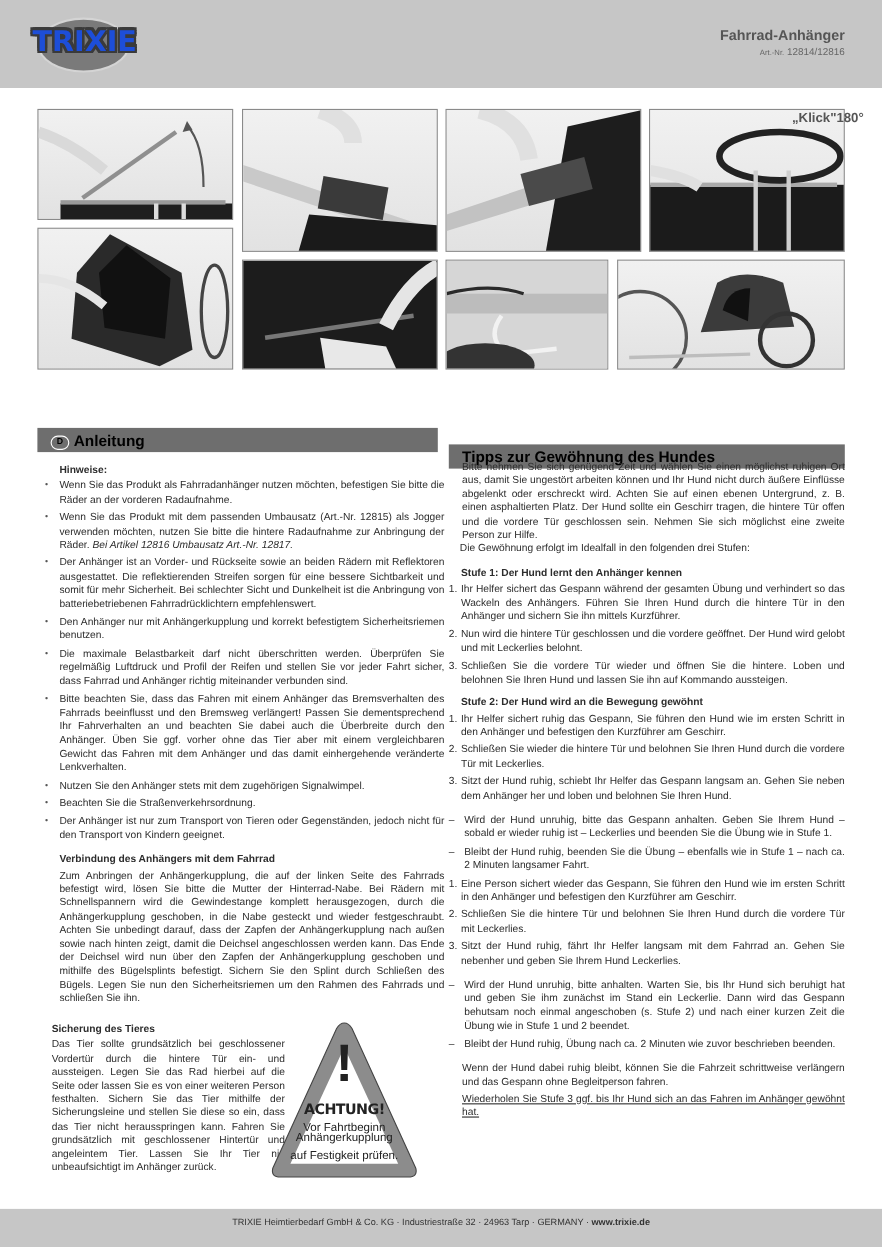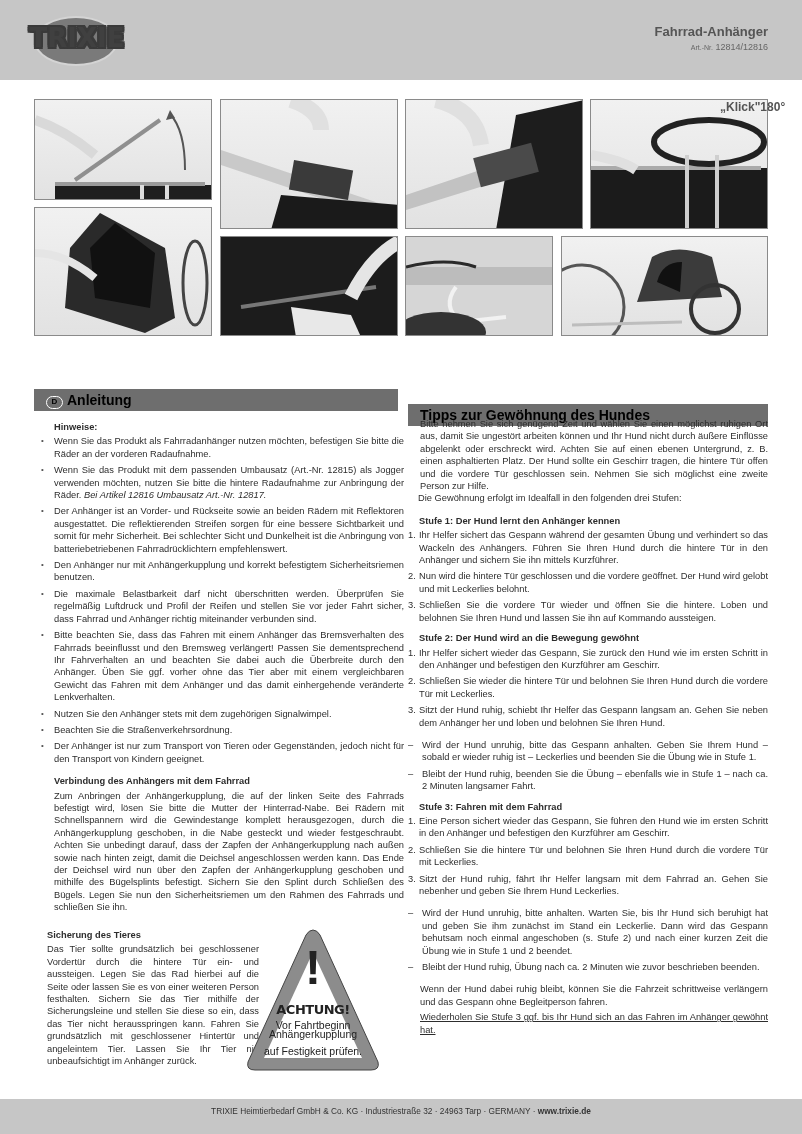--- a/index.html
+++ b/index.html
@@ -2,21 +2,21 @@
 <html><head>
 <meta charset="utf-8">
 <style>
   * { box-sizing: border-box; margin: 0; padding: 0; }
   html, body { width: 802px; height: 1134px; background: #ffffff; overflow: hidden; }
   body { position: relative; font-family: "Liberation Sans", "DejaVu Sans", sans-serif; color: #2b2b2b; }
 
   .header { position: absolute; left: 0; top: 0; width: 802px; height: 80px; background: #c6c6c6; }
   .logo { position: absolute; left: 18px; top: 14px; width: 118px; height: 54px; }
   .logo .oval { position: absolute; left: 16px; top: 2px; width: 84px; height: 50px; border-radius: 50%; background: #7a7a7a; border: 2px solid #d4d4d4; }
-  .logo .word { position: absolute; left: 0; top: 9px; width: 118px; text-align: center; font-family: "DejaVu Sans", sans-serif; font-weight: bold; font-size: 26px; letter-spacing: 0px; color: #404040;
+  .logo .word { position: absolute; left: 0; top: 9px; width: 118px; text-align: center; font-family: "DejaVu Sans", sans-serif; font-weight: bold; font-size: 26px; letter-spacing: 0px; color: #1d4ed8;
     text-shadow: -2px -2px 0 #3a3a3a, 2px -2px 0 #3a3a3a, -2px 2px 0 #3a3a3a, 2px 2px 0 #3a3a3a, 0 2px 0 #3a3a3a, 0 -2px 0 #3a3a3a, 2px 0 0 #3a3a3a, -2px 0 0 #3a3a3a; }
   .title-block { position: absolute; right: 34px; top: 24px; text-align: right; color: #555; }
   .title-block .title { font-size: 13px; font-weight: bold; color: #555; }
   .title-block .artnr { font-size: 9px; color: #666; margin-top: 3px; }
   .title-block .artnr small { font-size: 7px; }
 
   .photo { position: absolute; border: 1px solid #8a8a8a; overflow: hidden; background: linear-gradient(180deg, #f1f1f1 0%, #e2e2e2 100%); }
   .klick { position: absolute; left: 720px; top: 100px; font-size: 12px; font-weight: bold; color: #555; }
 
   .section-bar { position: absolute; height: 22px; background: #6e6e6e; color: #000000; font-weight: bold; font-size: 14px; line-height: 22px; padding-left: 12px; }
@@ -185,30 +185,29 @@
 
   <div class="sub-h" style="padding-left:11px;margin-top:10px;">Stufe 1: Der Hund lernt den Anhänger kennen</div>
   <ul class="numbered">
     <li><span class="num">1.</span><span>Ihr Helfer sichert das Gespann während der gesamten Übung und verhindert so das Wackeln des Anhängers. Führen Sie Ihren Hund durch die hintere Tür in den Anhänger und sichern Sie ihn mittels Kurzführer.</span></li>
     <li><span class="num">2.</span><span>Nun wird die hintere Tür geschlossen und die vordere geöffnet. Der Hund wird gelobt und mit Leckerlies belohnt.</span></li>
     <li><span class="num">3.</span><span>Schließen Sie die vordere Tür wieder und öffnen Sie die hintere. Loben und belohnen Sie Ihren Hund und lassen Sie ihn auf Kommando aussteigen.</span></li>
   </ul>
 
   <div class="sub-h" style="padding-left:11px;margin-top:8px;">Stufe 2: Der Hund wird an die Bewegung gewöhnt</div>
   <ul class="numbered">
-    <li><span class="num">1.</span><span>Ihr Helfer sichert wieder das Gespann, Sie zurück den Hund wie im ersten Schritt in den Anhänger und befestigen den Kurzführer am Geschirr.</span></li>
+    <li><span class="num">1.</span><span>Ihr Helfer sichert ruhig das Gespann, Sie führen den Hund wie im ersten Schritt in den Anhänger und befestigen den Kurzführer am Geschirr.</span></li>
     <li><span class="num">2.</span><span>Schließen Sie wieder die hintere Tür und belohnen Sie Ihren Hund durch die vordere Tür mit Leckerlies.</span></li>
     <li><span class="num">3.</span><span>Sitzt der Hund ruhig, schiebt Ihr Helfer das Gespann langsam an. Gehen Sie neben dem Anhänger her und loben und belohnen Sie Ihren Hund.</span></li>
   </ul>
   <ul class="dashes" style="margin-top:10px;">
     <li>Wird der Hund unruhig, bitte das Gespann anhalten. Geben Sie Ihrem Hund – sobald er wieder ruhig ist – Leckerlies und beenden Sie die Übung wie in Stufe 1.</li>
     <li>Bleibt der Hund ruhig, beenden Sie die Übung – ebenfalls wie in Stufe 1 – nach ca. 2 Minuten langsamer Fahrt.</li>
   </ul>
 
-  <div class="sub-h" style="padding-left:11px;margin-top:8px;">Stufe 3: Fahren mit dem Fahrrad</div>
   <ul class="numbered">
     <li><span class="num">1.</span><span>Eine Person sichert wieder das Gespann, Sie führen den Hund wie im ersten Schritt in den Anhänger und befestigen den Kurzführer am Geschirr.</span></li>
     <li><span class="num">2.</span><span>Schließen Sie die hintere Tür und belohnen Sie Ihren Hund durch die vordere Tür mit Leckerlies.</span></li>
     <li><span class="num">3.</span><span>Sitzt der Hund ruhig, fährt Ihr Helfer langsam mit dem Fahrrad an. Gehen Sie nebenher und geben Sie Ihrem Hund Leckerlies.</span></li>
   </ul>
   <ul class="dashes" style="margin-top:10px;">
     <li>Wird der Hund unruhig, bitte anhalten. Warten Sie, bis Ihr Hund sich beruhigt hat und geben Sie ihm zunächst im Stand ein Leckerlie. Dann wird das Gespann behutsam noch einmal angeschoben (s. Stufe 2) und nach einer kurzen Zeit die Übung wie in Stufe 1 und 2 beendet.</li>
     <li>Bleibt der Hund ruhig, Übung nach ca. 2 Minuten wie zuvor beschrieben beenden.</li>
   </ul>
 

